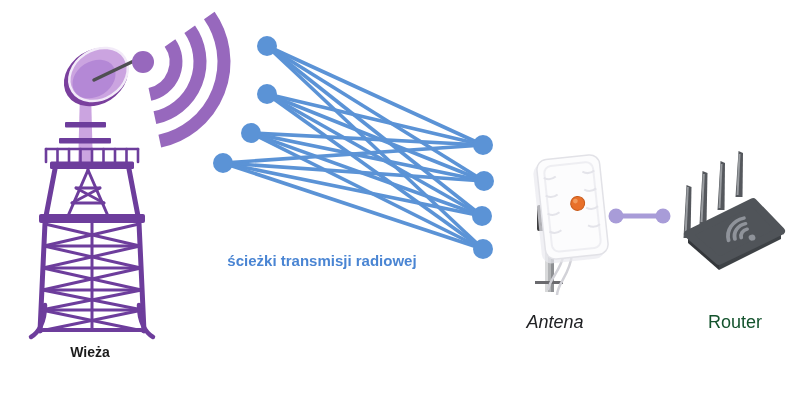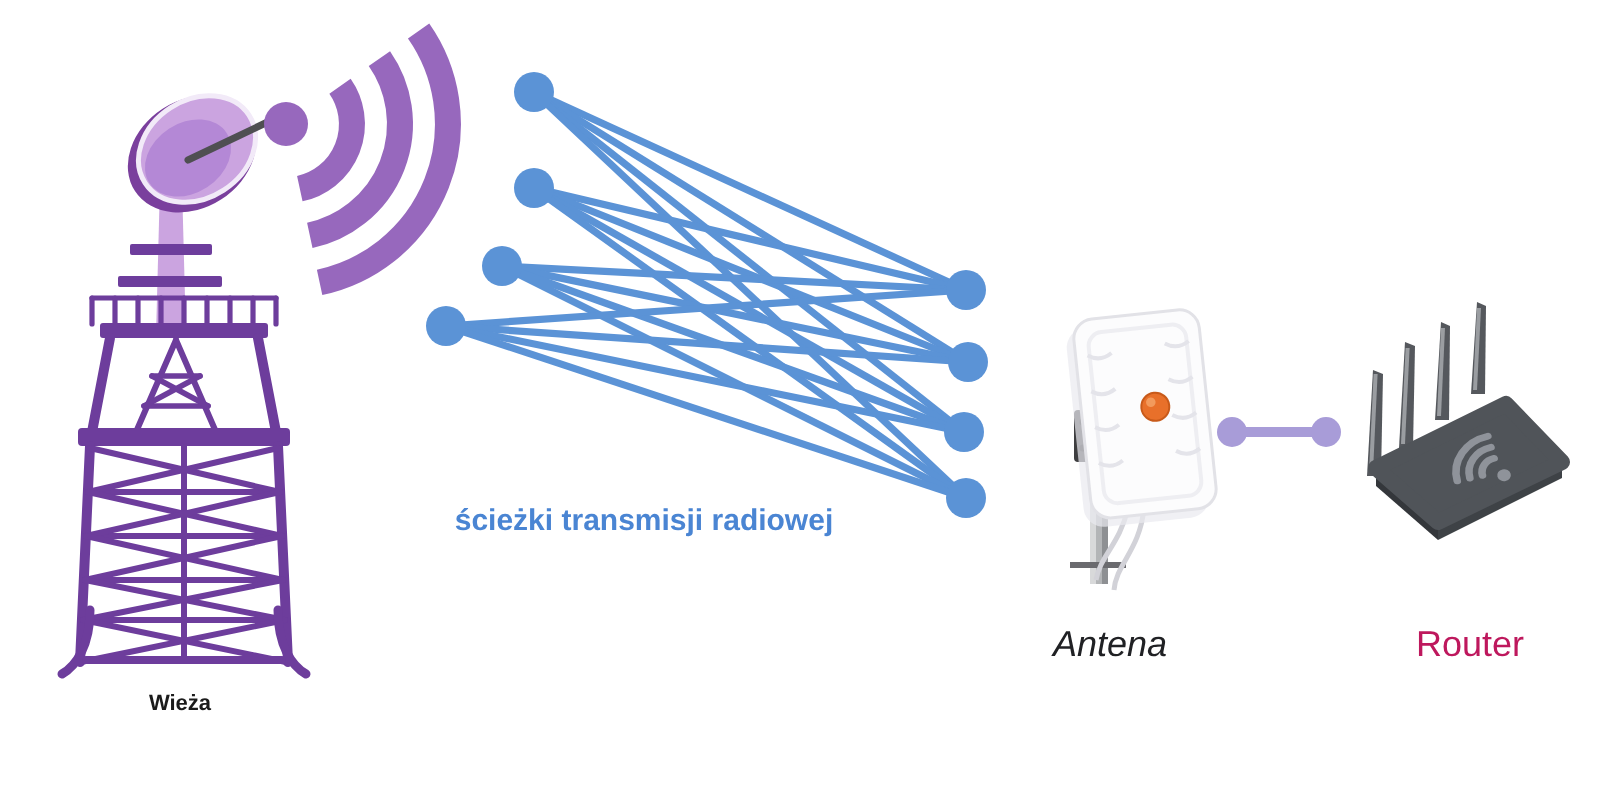--- a/index.html
+++ b/index.html
@@ -5,24 +5,24 @@
   html,body{margin:0;padding:0;background:#ffffff;}
   .stage{
     position:relative;width:800px;height:400px;background:#ffffff;
     overflow:hidden;font-family:"Liberation Sans",sans-serif;
   }
   .stage svg{position:absolute;left:0;top:0;}
   .label{
     position:absolute;text-align:center;color:#1b1b1b;
     font-family:"Liberation Sans",sans-serif;
   }
-  .label-tower{left:6px;top:344px;width:168px;font-size:11px;line-height:17px;font-weight:700;}
+  .label-tower{left:6px;top:344px;width:168px;font-size:14px;line-height:17px;font-weight:700;}
   .label-paths{left:222px;top:252px;width:200px;font-size:15px;font-weight:600;}
   .label-antenna{left:505px;top:312px;width:100px;font-size:18px;font-weight:500;color:#202124;font-style:italic;}
-  .label-router{left:685px;top:312px;width:100px;font-size:18px;font-weight:500;color:#be185d;}
+  .label-router{left:685px;top:312px;width:100px;font-size:18px;font-weight:500;color:#14532d;}
 </style>
 </head>
 <body>
 
 <div class="stage">
 
 <svg width="800" height="400" viewBox="0 0 800 400">
 
   <g stroke-linecap="round">
 

